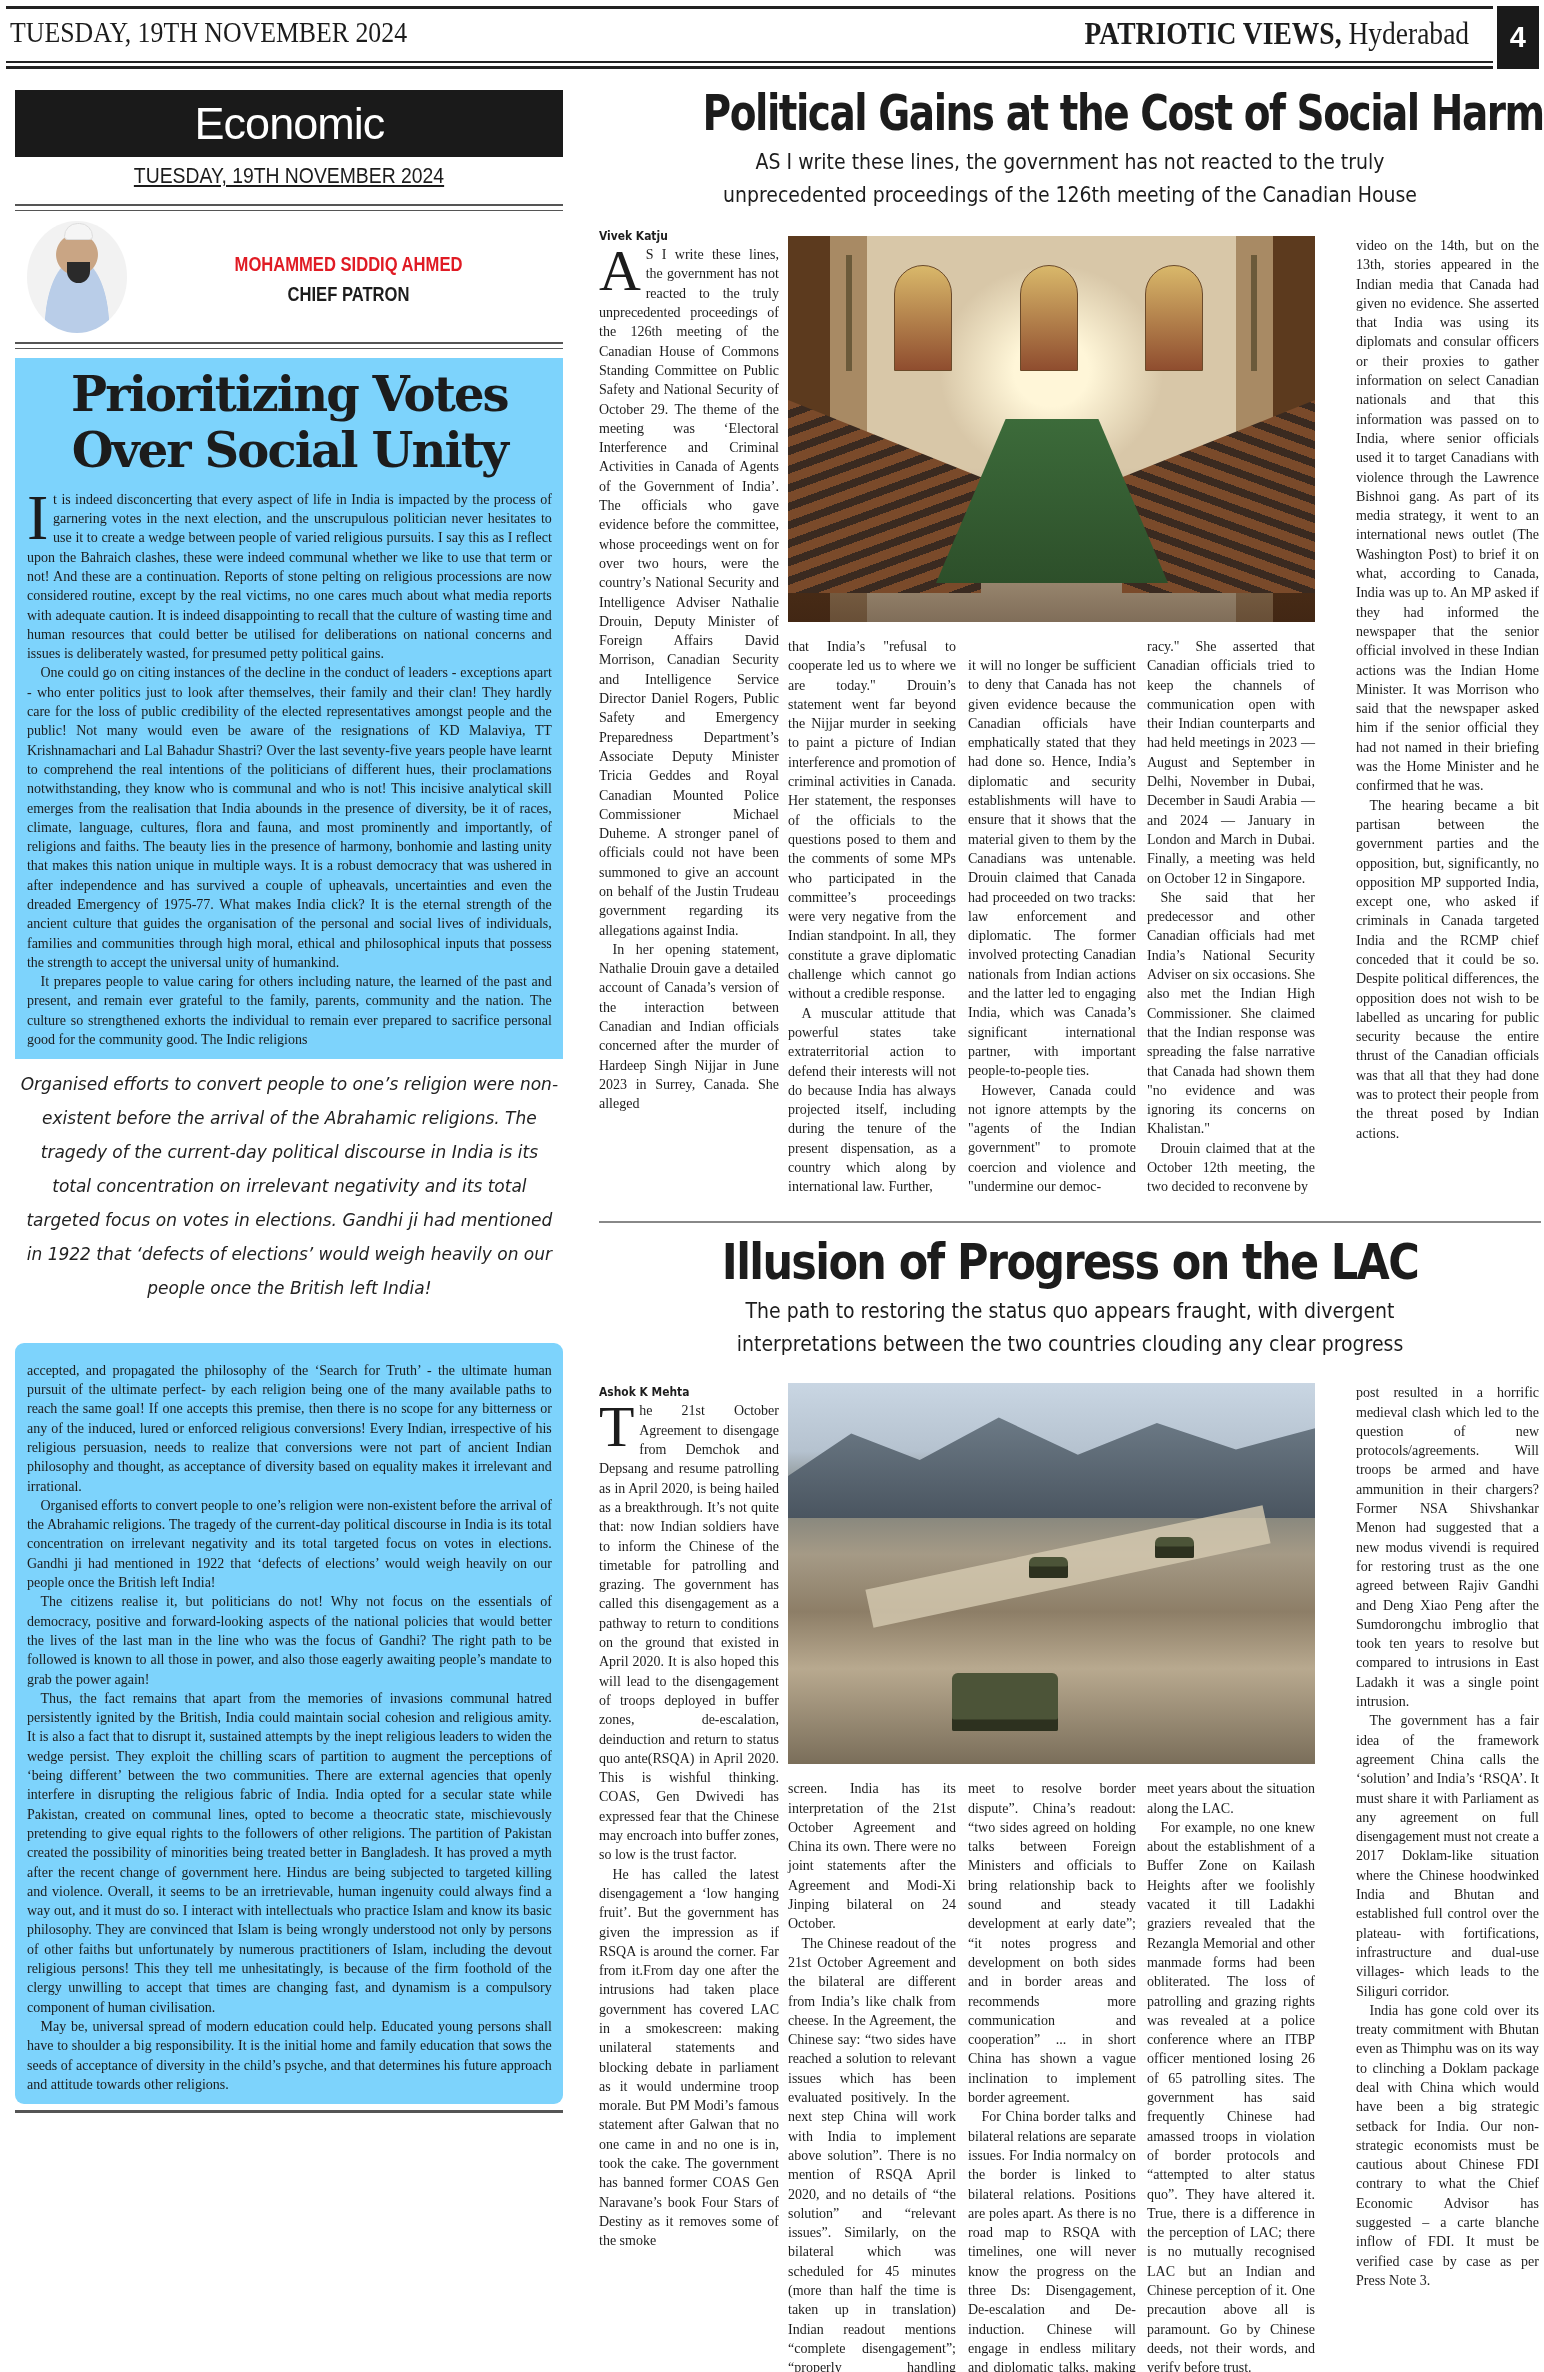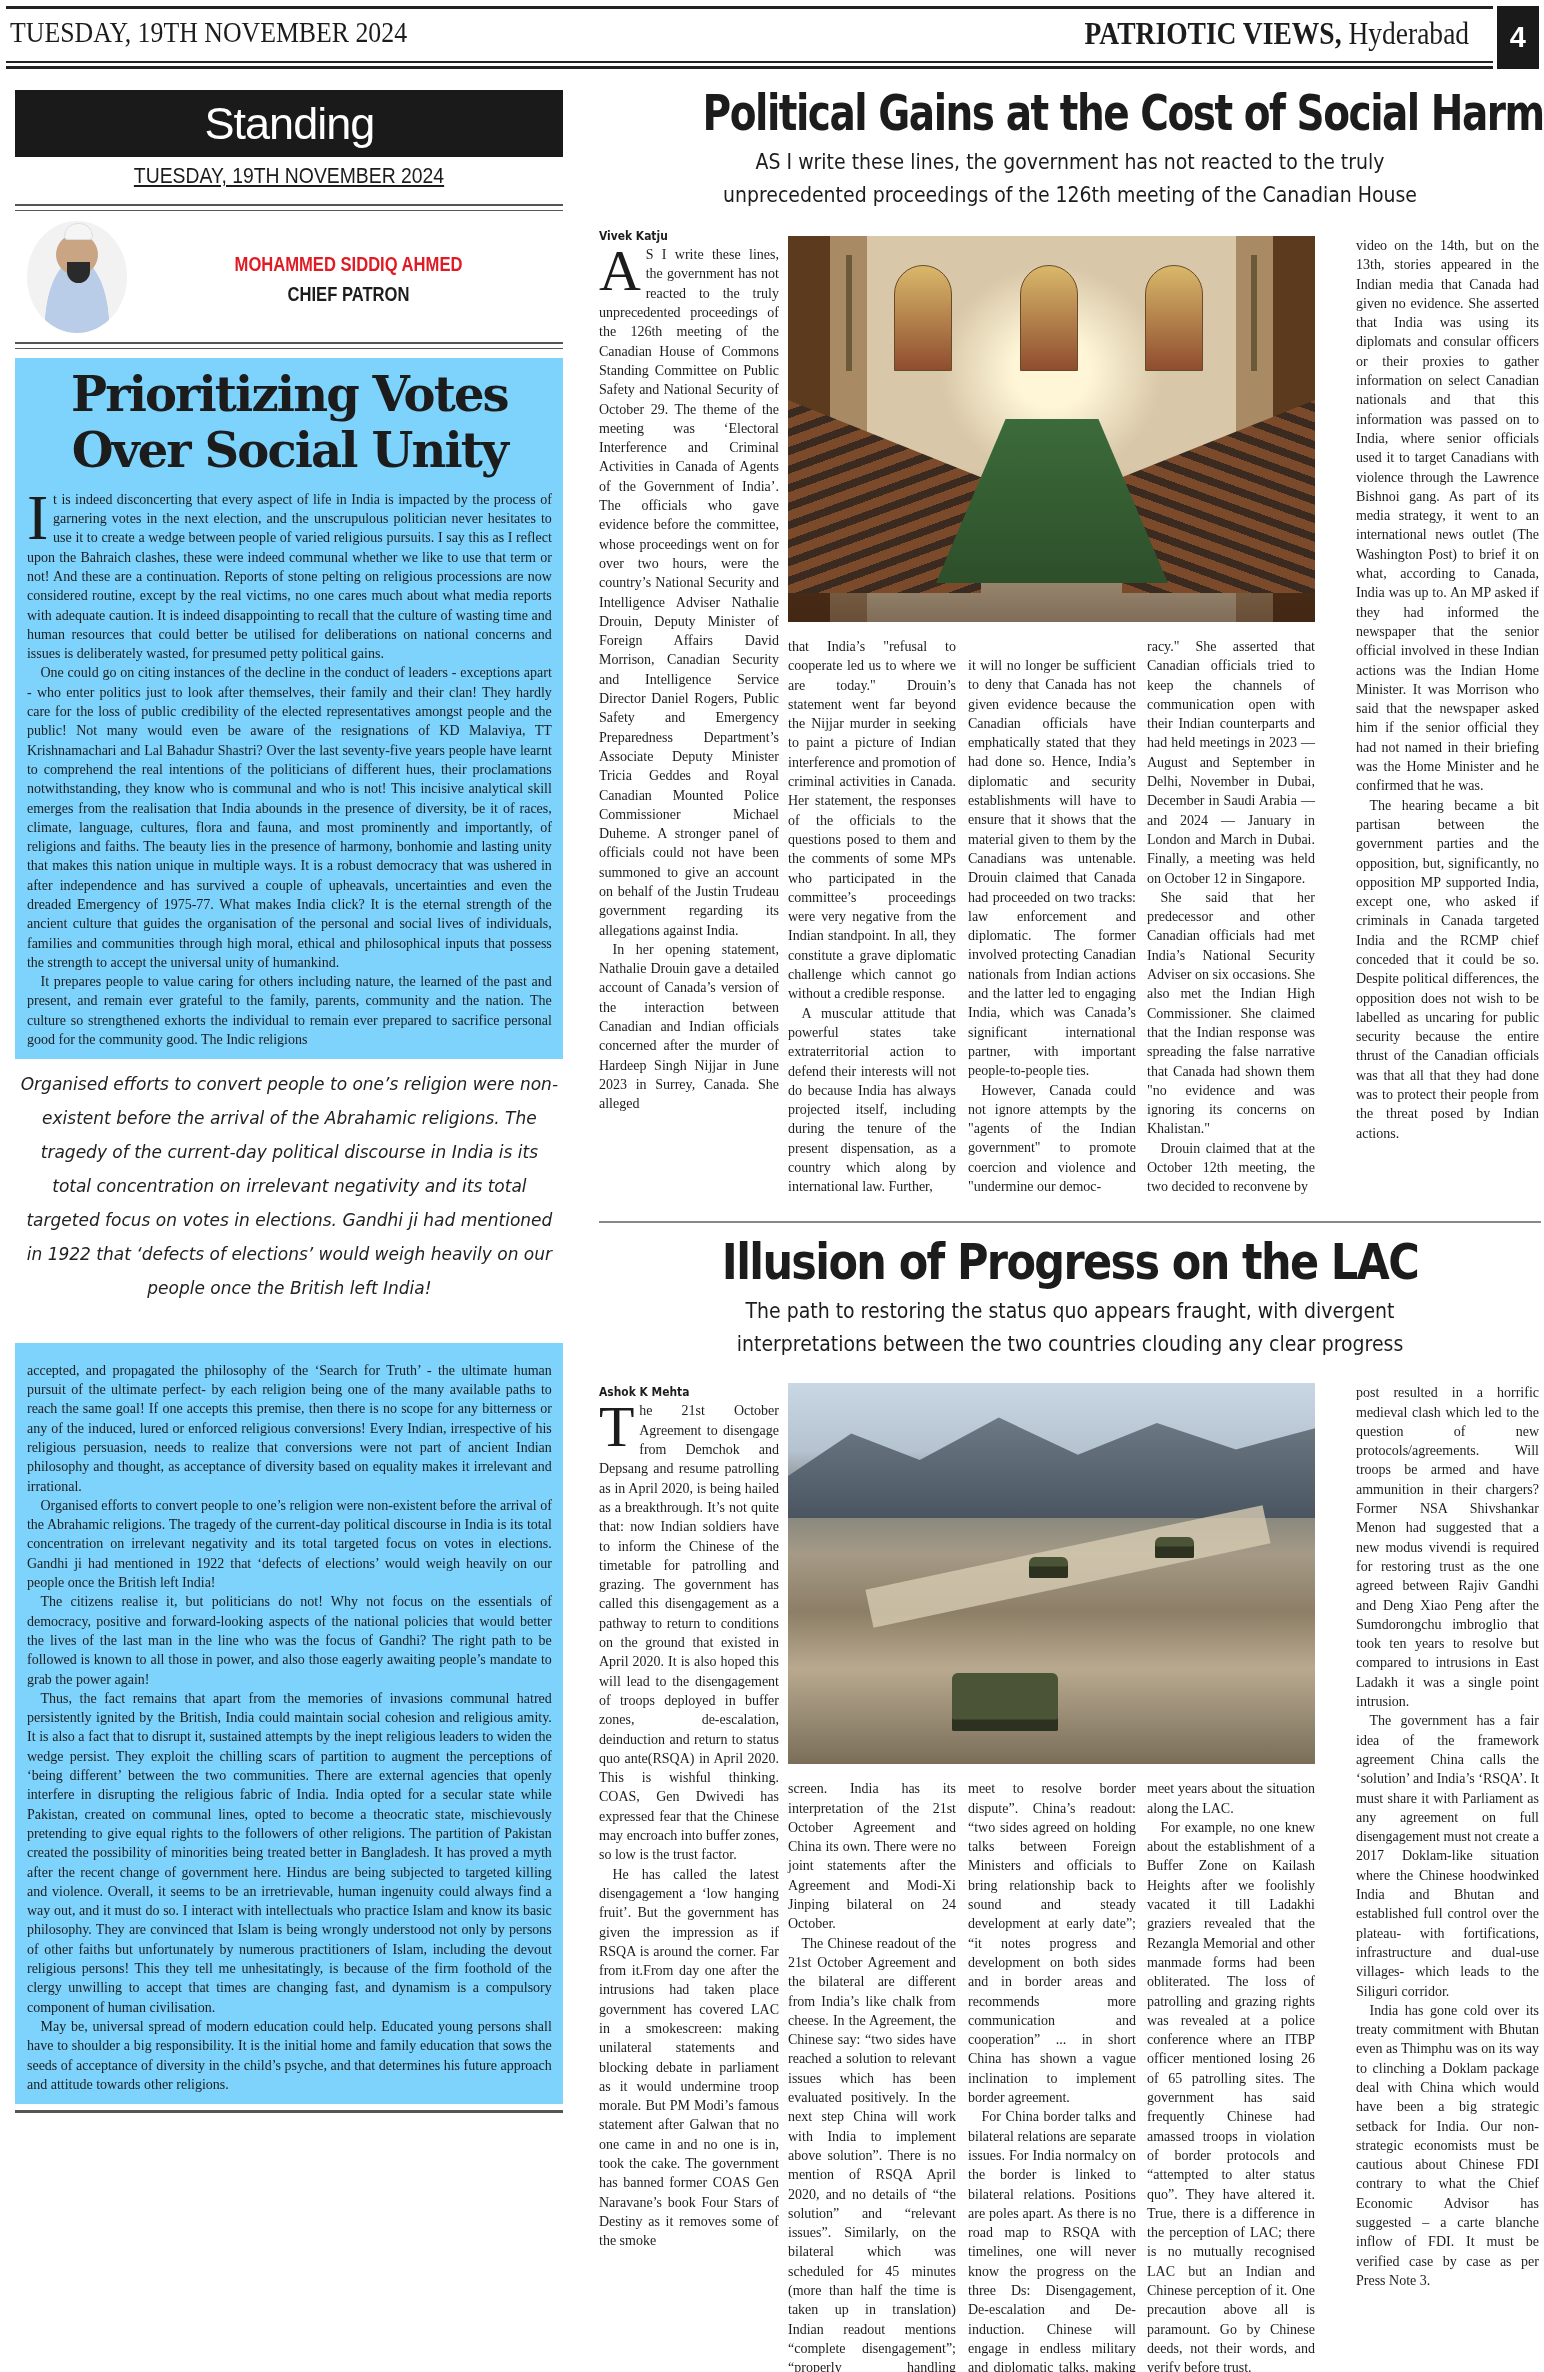--- a/index.html
+++ b/index.html
@@ -30,21 +30,21 @@
   .patron .role { position: absolute; left: 174px; top: 73px; width: 319px; text-align: center; font-family: "Liberation Sans", sans-serif; font-weight: bold; font-size: 19.3px; transform: scaleX(0.86); }
   .dbl-rule.b { margin-top: 0; }
 
   .grey-box { background: #7dd3fc; margin-top: 9.7px; padding: 7.7px 11.6px 9.7px 11.6px; }
   .ed-head { text-align: center; font-family: "DejaVu Serif", serif; font-weight: bold; font-size: 48px; line-height: 56px; letter-spacing: -1.9px; margin-bottom: 11.6px; }
   .ed-body { font-size: 14px; line-height: 19.3px; text-align: justify; hyphens: auto; }
   .ed-body p { text-indent: 13.5px; }
   .ed-body p.first { text-indent: 0; }
   .dropcap { float: left; font-size: 64px; line-height: 52px; margin: 1.9px 4.8px 0 0; font-weight: normal; }
   .pull-quote { margin-top: 5.8px; font-family: "DejaVu Sans", sans-serif; font-style: italic; font-size: 17px; line-height: 34px; text-align: center; padding: 1.9px 3.9px 29px 3.9px; color: #222; }
-  .grey-box.bottom { margin-top: 9.7px; padding-top: 17.4px; }
+  .grey-box.bottom { margin-top: 9.7px; padding-top: 17.4px; border-radius: 9px; }
   .bottom-rule { height: 3.9px; background: #555; margin-top: 5.8px; }
 
   
   .right { position: absolute; left: 599px; top: 84px; width: 942px; }
   .hdl { font-family: "DejaVu Sans", sans-serif; font-weight: bold; text-align: center; letter-spacing: -1.9px; white-space: nowrap; transform-origin: center; }
   .hdl1 { font-size: 50px; line-height: 58px; transform: scaleX(0.78); }
   .deck { font-family: "DejaVu Sans", sans-serif; text-align: center; font-size: 21px; line-height: 33px; margin-top: 3.9px; transform: scaleX(0.9); }
   .byline { font-family: "DejaVu Sans", sans-serif; font-weight: bold; font-size: 12.6px; transform: scaleX(0.85); transform-origin: left; margin-top: 3.9px; }
 
   .art { position: relative; }
@@ -79,21 +79,21 @@
 <div class="masthead">
   <div class="rule-top"></div>
   <div class="mh-date">TUESDAY, 19TH NOVEMBER 2024</div>
   <div class="mh-brand"><b>PATRIOTIC VIEWS,</b> <span>Hyderabad</span></div>
   <div class="mh-page">4</div>
   <div class="rule-bot1"></div>
   <div class="rule-bot2"></div>
 </div>
 
 <div class="left">
-  <div class="ed-banner">Standing</div>
+  <div class="ed-banner">Economic</div>
   <div class="ed-date">TUESDAY, 19TH NOVEMBER 2024</div>
   <div class="dbl-rule"></div>
   <div class="patron">
     <div class="avatar">
       <div class="cap"></div>
       <div class="beard"></div>
     </div>
     <div class="name">MOHAMMED SIDDIQ AHMED</div>
     <div class="role">CHIEF PATRON</div>
   </div>

